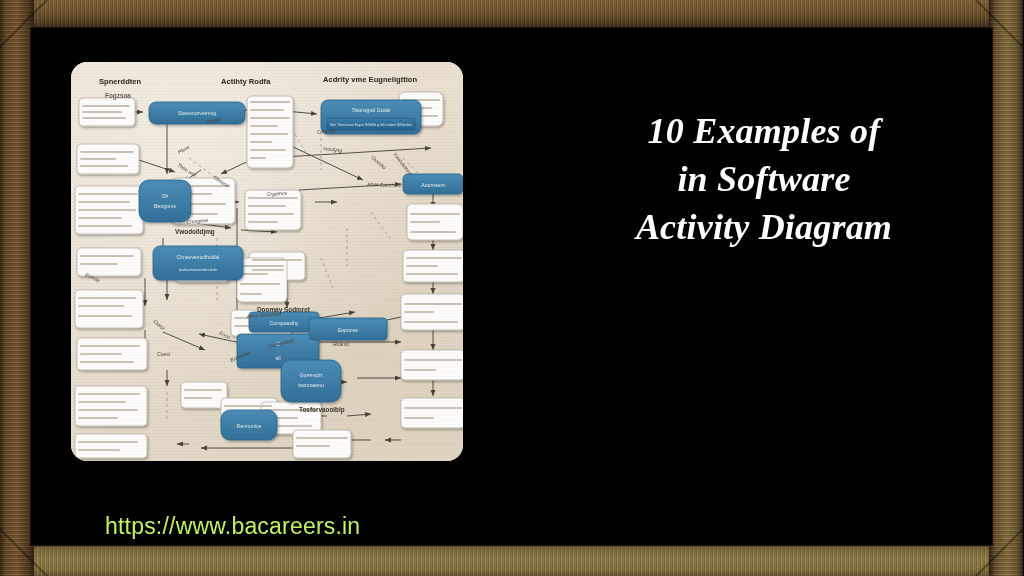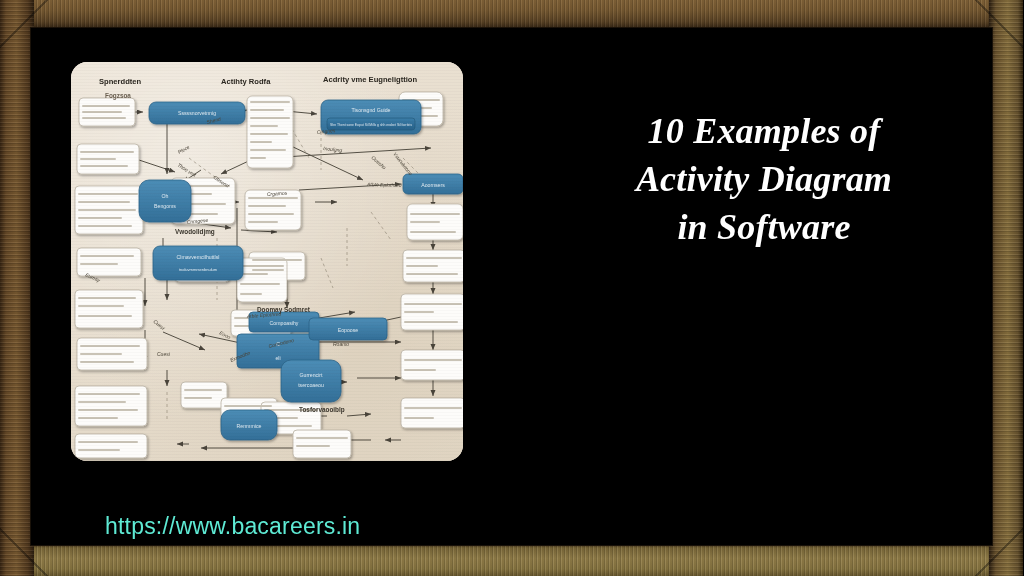--- a/index.html
+++ b/index.html
@@ -97,21 +97,21 @@
     font-size:36px;line-height:1.33;
     letter-spacing:.2px;
     text-shadow:2px 2px 0 rgba(0,0,0,.9);
     margin-top:18px;
   }
   #title .ln{display:block;white-space:nowrap;}
 
   
   #url{
     position:absolute;left:74px;top:485px;
-    color:#5eead4;font-size:23px;letter-spacing:.2px;
+    color:#bef264;font-size:23px;letter-spacing:.2px;
     font-family:"Liberation Sans",sans-serif;
   }
 </style>
 </head>
 <body>
 
 <div id="frame">
   <div class="railh top"></div>
   <div class="railh bottom"></div>
   <div class="rail left"></div>
@@ -390,20 +390,20 @@
             <text x="160" y="300" transform="rotate(-22 160 300)">Exmodbn</text>
             <text x="86" y="294" transform="rotate(0 86 294)">Cuesi</text>
           </g>
         </svg>
       </div>
       <div class="grain"></div>
     </div>
 
     <div id="title">
       <span class="ln">10 Examples of</span>
+      <span class="ln">in Software</span>
       <span class="ln">Activity Diagram</span>
-      <span class="ln">in Software</span>
     </div>
 
     <div id="url">https://www.bacareers.in</div>
 
   </div>
 </div>
 
 </body></html>

